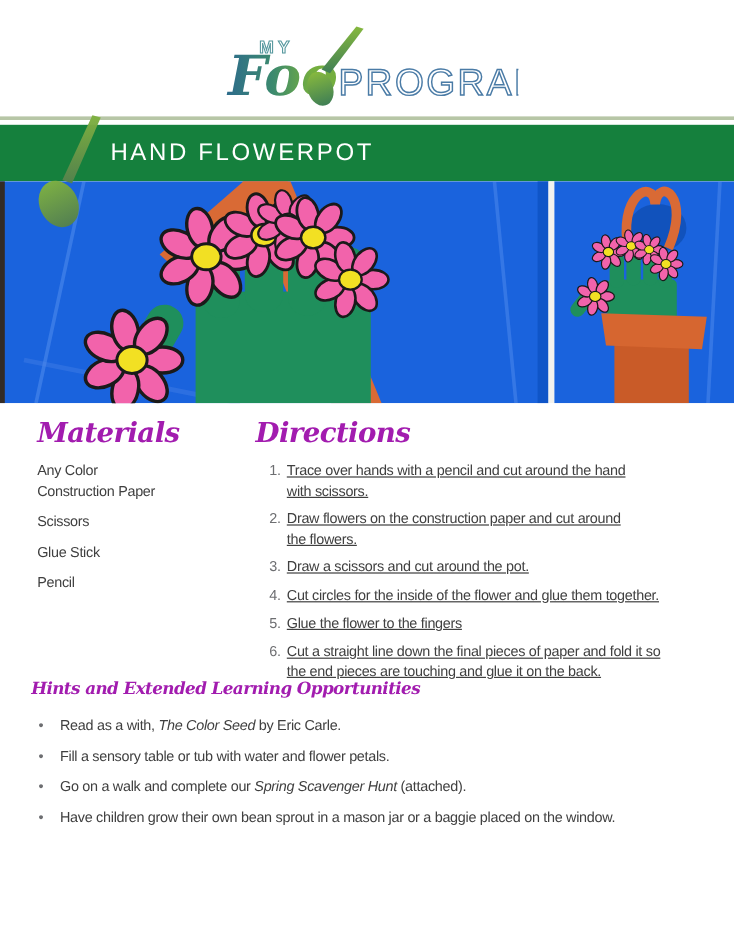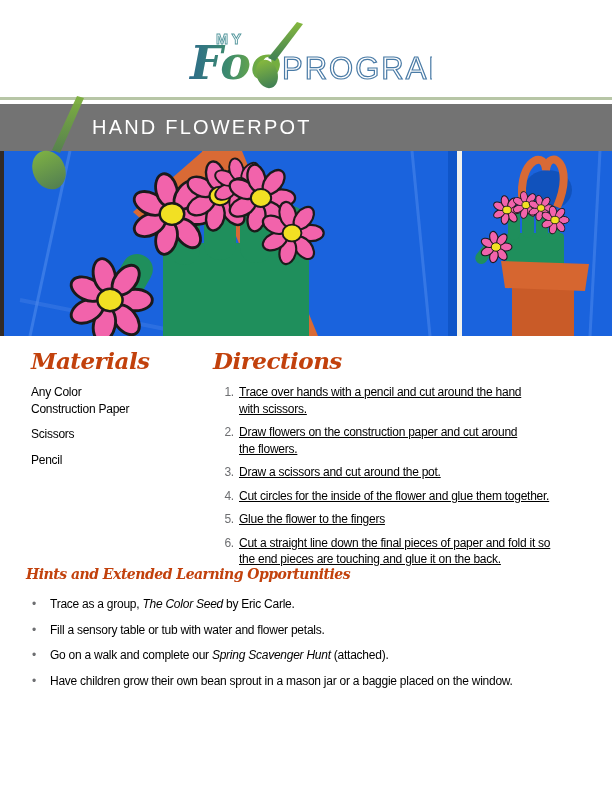--- a/index.html
+++ b/index.html
@@ -11,36 +11,36 @@
     overflow:hidden;
     font-family:"Liberation Sans",sans-serif;
     color:#6d6e71;
   }
   
   .logo-svg{position:absolute;left:188px;top:16px;width:244px;height:80px;}
   
   .accent-line{position:absolute;left:0;right:0;top:97px;height:3px;background:#b7c6a6;}
   .banner{
     position:absolute;left:0;right:0;top:104px;height:47px;
-    background:#737373;display:flex;align-items:center;
+    background:#15803d;display:flex;align-items:center;
   }
   .banner-title{
     margin-left:92px;color:#ffffff;font-size:20px;letter-spacing:2.2px;
     font-weight:400;font-family:"Liberation Sans",sans-serif;
   }
   
   .photo-svg{position:absolute;left:0;top:151px;width:612px;height:185px;display:block;}
   
   .spoon-overlay{position:absolute;left:24px;top:94px;width:70px;height:130px;z-index:5;}
   
   .script-heading{
     font-family:"DejaVu Serif",serif;font-style:italic;font-weight:bold;
-    color:#c2410c;font-size:23px;letter-spacing:-0.5px;margin:0 0 10px 0;
-  }
-  .body-text{font-size:12px;line-height:16.5px;letter-spacing:-0.25px;color:#000000;}
+    color:#a21caf;font-size:23px;letter-spacing:-0.5px;margin:0 0 10px 0;
+  }
+  .body-text{font-size:12px;line-height:16.5px;letter-spacing:-0.25px;color:#404040;}
   .materials{position:absolute;left:31px;top:347px;width:175px;}
   .materials ul{list-style:none;margin:4px 0 0 0;padding:0;}
   .materials li{margin-bottom:9px;white-space:pre-wrap;}
   .directions{position:absolute;left:213px;top:347px;width:392px;}
   .directions ol{margin:4px 0 0 0;padding:0 0 0 24px;text-decoration:underline;}
   .directions li{margin-bottom:7px;white-space:pre-wrap;padding-left:2px;}
   .directions li::marker{color:#6d6e71;}
   .hints{position:absolute;left:26px;top:566px;width:578px;}
   .hints .script-heading{font-size:14px;margin-bottom:14px;}
   .hints ul{list-style:none;margin:0;padding:0;}
@@ -178,20 +178,21 @@
       </g>
     </g>
   </svg>
 
   <div class="materials">
     <h2 class="script-heading">Materials</h2>
     <ul class="body-text">
       <li>Any Color
 Construction Paper</li>
       <li>Scissors</li>
+      <li>Glue Stick</li>
       <li>Pencil</li>
     </ul>
   </div>
 
   <div class="directions">
     <h2 class="script-heading">Directions</h2>
     <ol class="body-text">
       <li>Trace over hands with a pencil and cut around the hand
 with scissors.</li>
       <li>Draw flowers on the construction paper and cut around
@@ -200,20 +201,20 @@
       <li>Cut circles for the inside of the flower and glue them together.</li>
       <li>Glue the flower to the fingers</li>
       <li>Cut a straight line down the final pieces of paper and fold it so
 the end pieces are touching and glue it on the back.</li>
     </ol>
   </div>
 
   <div class="hints">
     <h2 class="script-heading">Hints and Extended Learning Opportunities</h2>
     <ul class="body-text">
-      <li><span>Trace as a group, </span><i>The Color Seed</i><span> by Eric Carle.</span></li>
+      <li><span>Read as a with, </span><i>The Color Seed</i><span> by Eric Carle.</span></li>
       <li><span>Fill a sensory table or tub with water and flower petals.</span><i></i><span></span></li>
       <li><span>Go on a walk and complete our </span><i>Spring Scavenger Hunt</i><span> (attached).</span></li>
       <li><span>Have children grow their own bean sprout in a mason jar or a baggie placed on the window.</span><i></i><span></span></li>
     </ul>
   </div>
 
 </div>
 
 </body></html>

